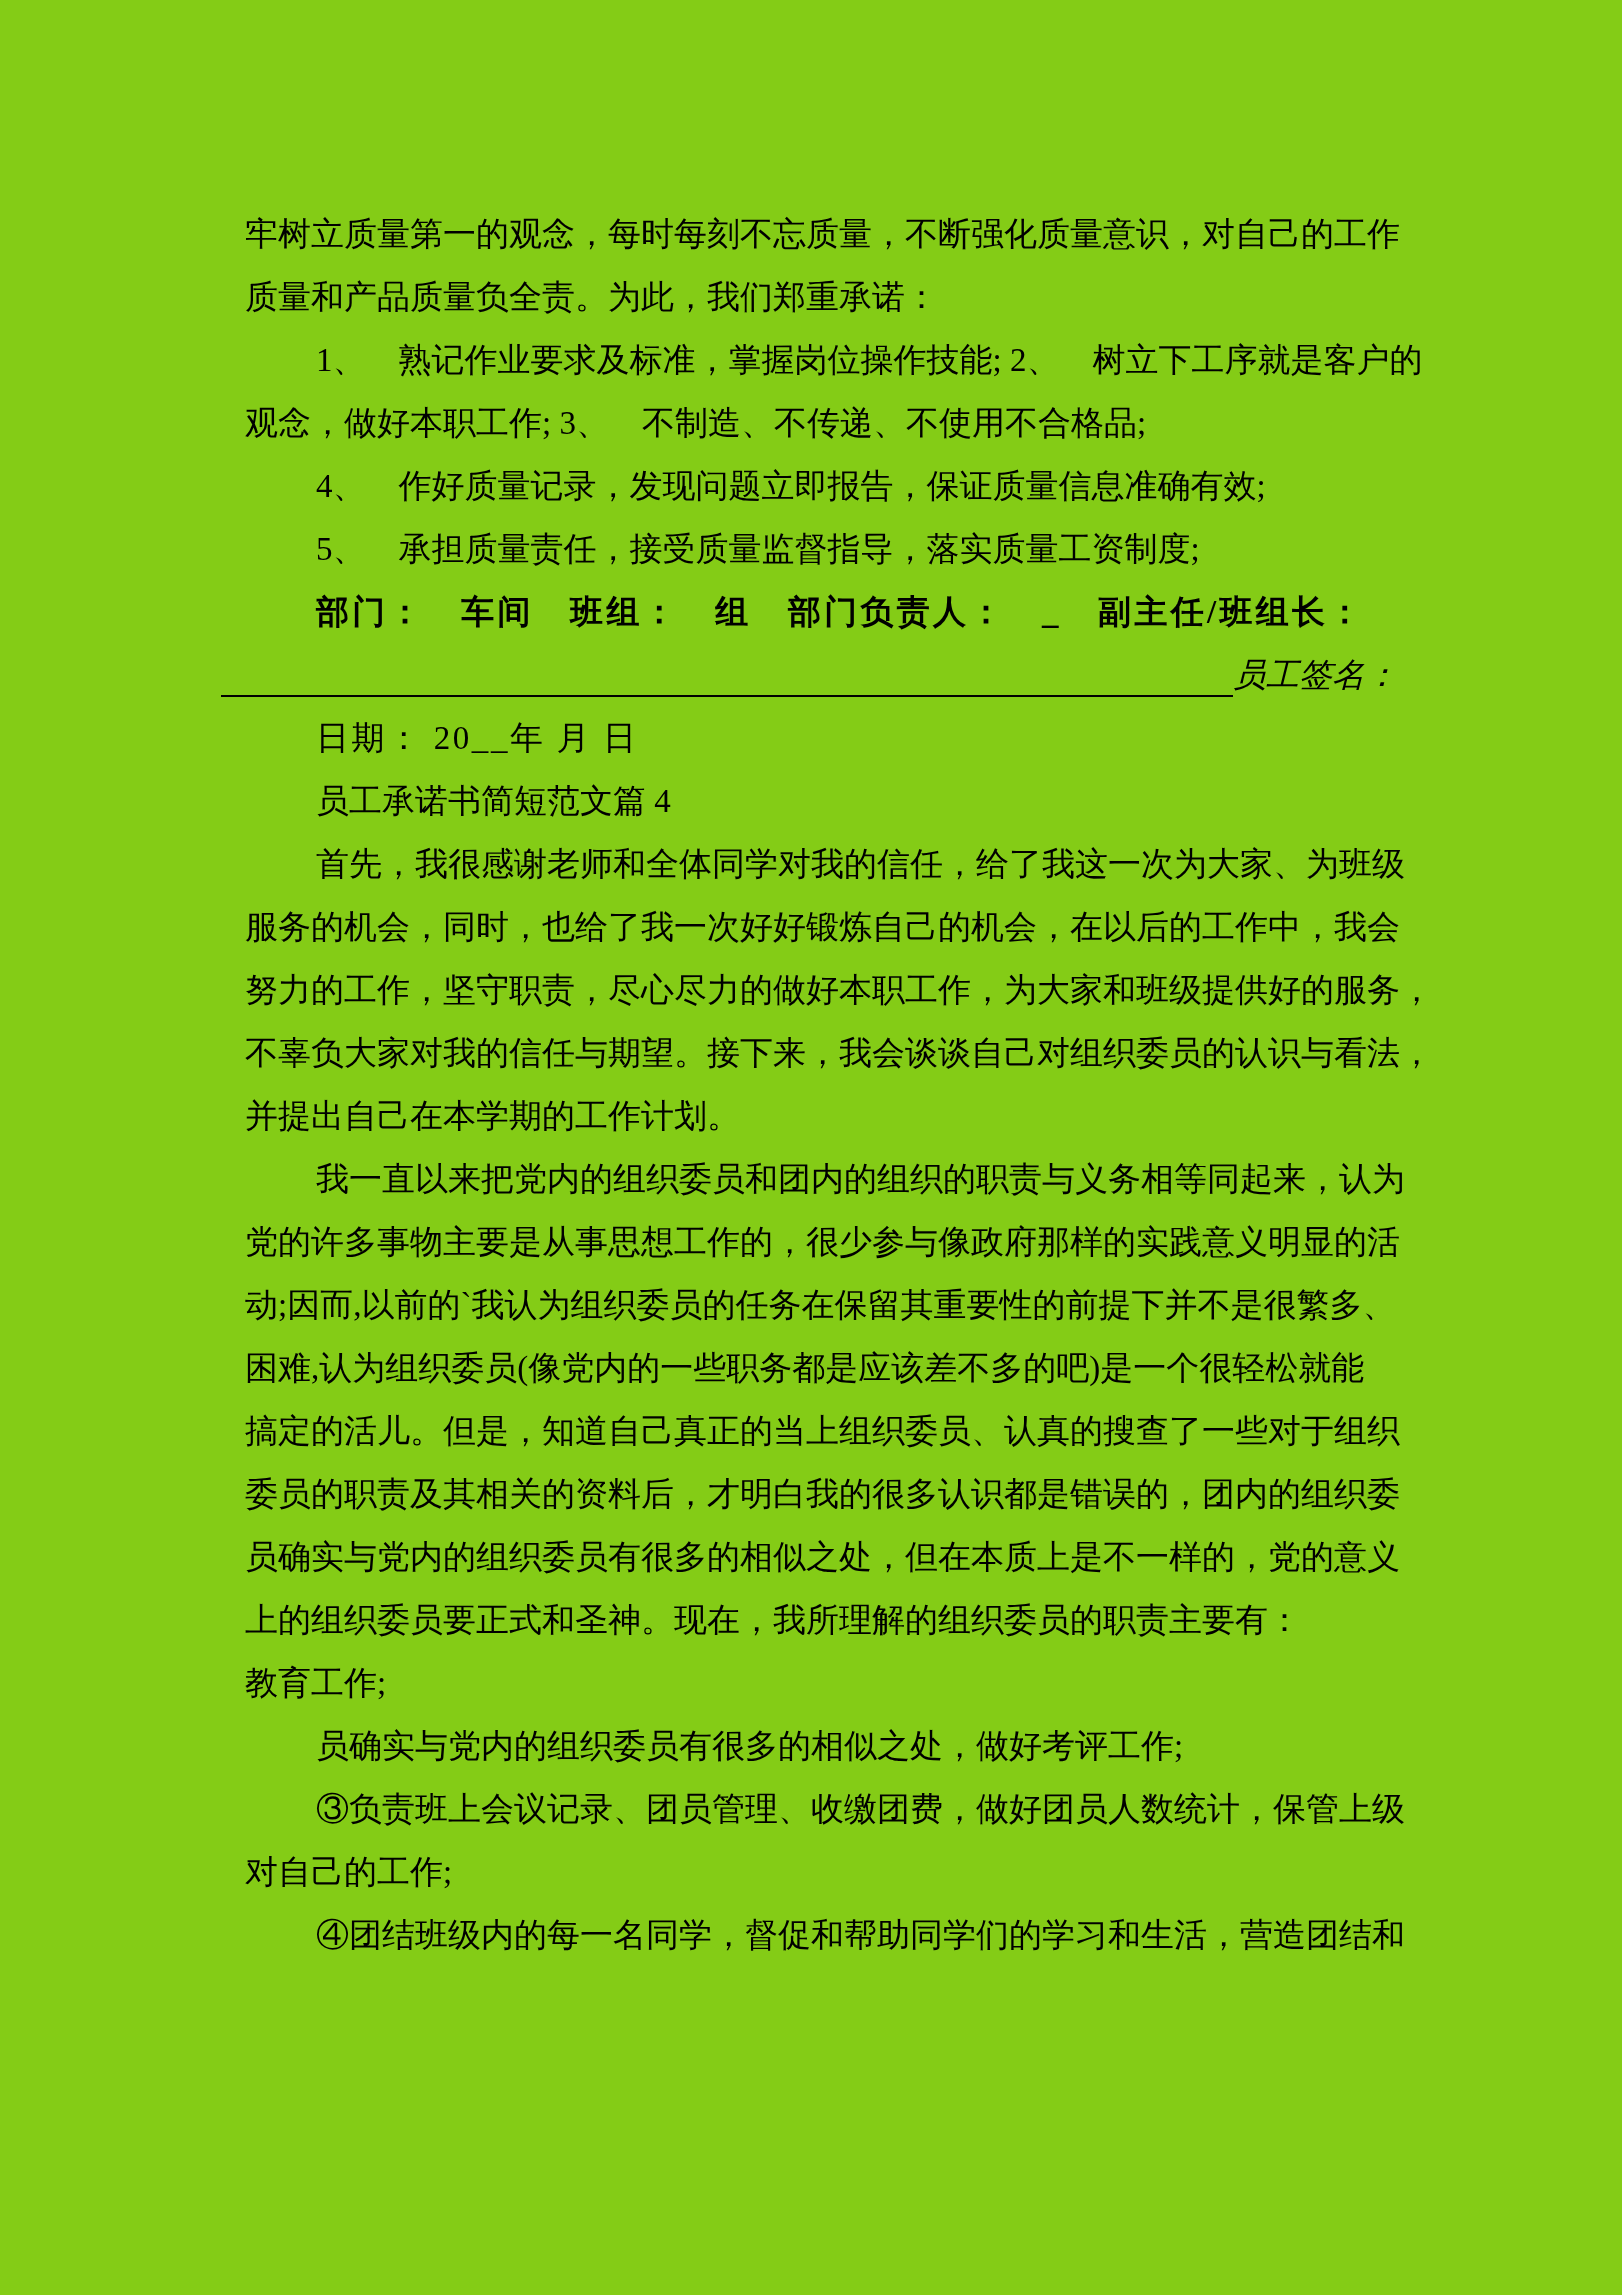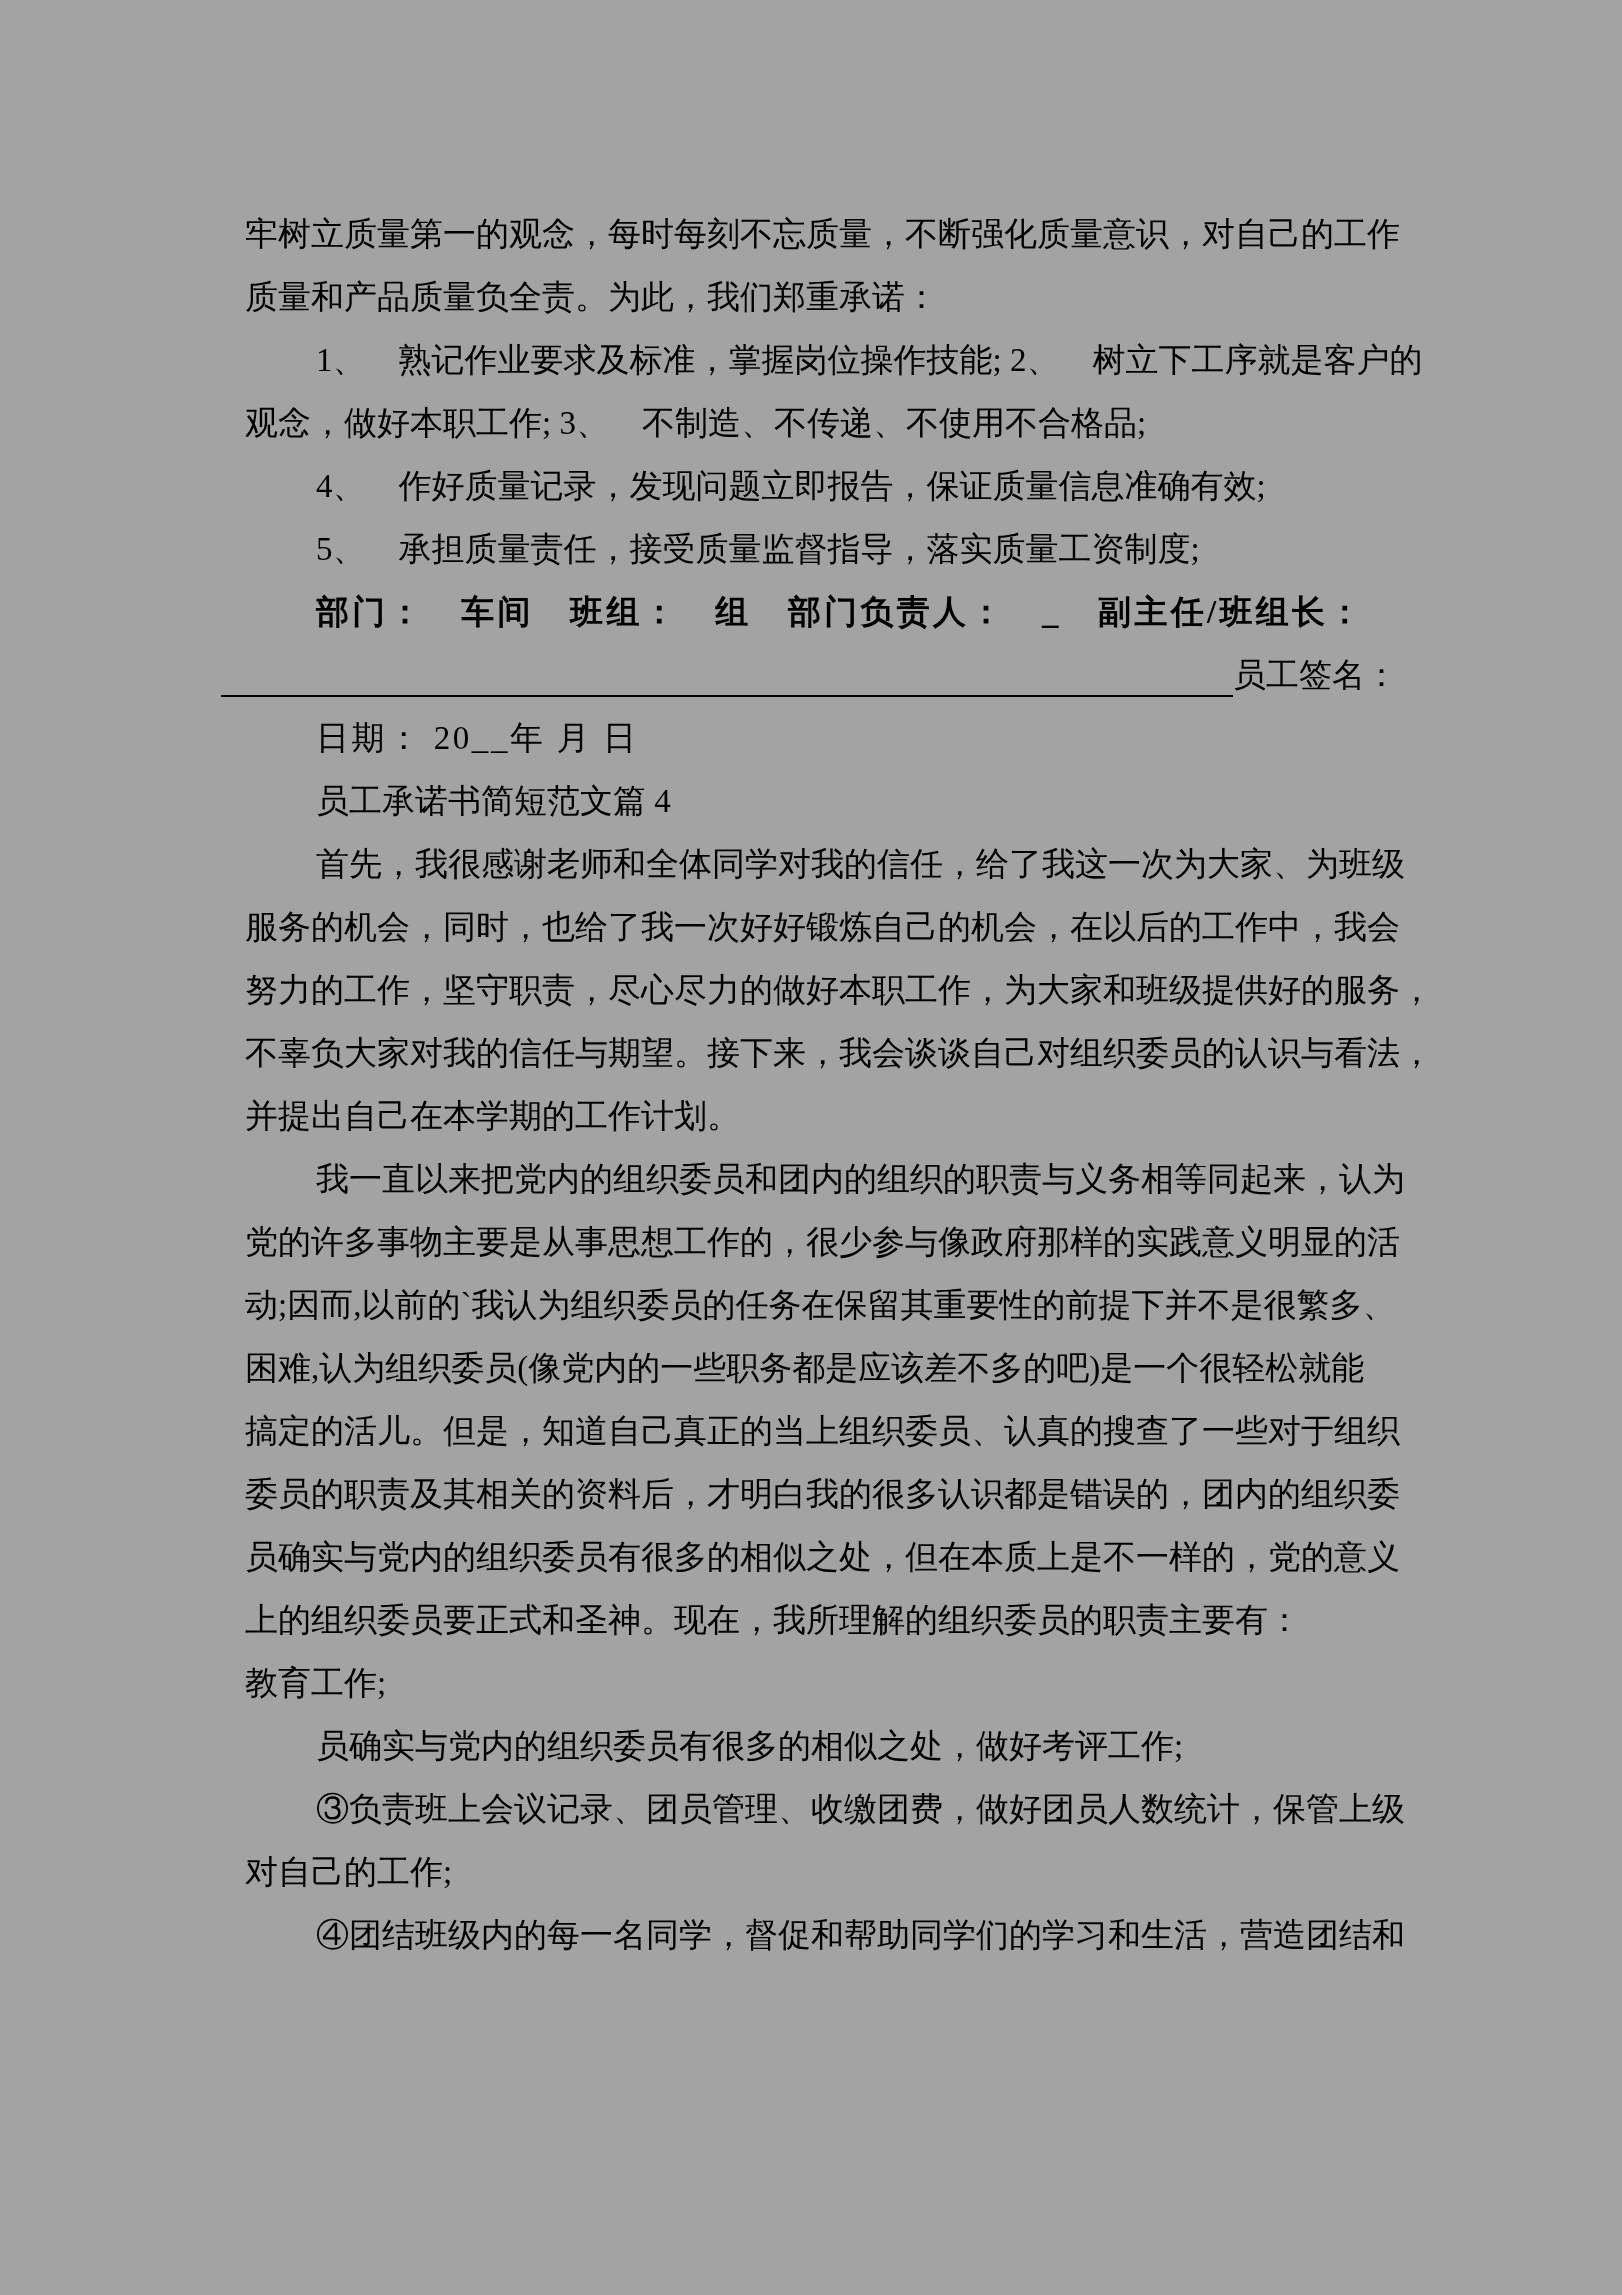--- a/index.html
+++ b/index.html
@@ -1,20 +1,20 @@
 <!DOCTYPE html>
 <html style="font-size:10.5px"><head>
 <meta charset="utf-8">
 <style>
   html, body { margin: 0; padding: 0; background: #ffffff; }
   .page {
     position: relative;
     width: 1623px;
     height: 2295px;
-    background: #a3a3a3;
+    background: #84cc16;
     overflow: hidden;
     font-family: "Liberation Serif", "DejaVu Serif", serif;
     color: #000000;
   }
   .doc {
     position: absolute;
     left: 245px;
     top: 203px;
     width: 1153px;
   }
@@ -29,21 +29,21 @@
   .spread { letter-spacing: 3.3px; font-weight: bold; }
   .date-spread { letter-spacing: 2.6px; }
   .sig { display: flex; align-items: flex-end; }
   .sig-rule {
     width: 1018px;
     margin-left: -23.6px;
     margin-bottom: 10.5px;
     height: 0;
     border-top: 2.6px solid #000000;
   }
-  .sig-label { margin-left: auto; }
+  .sig-label { margin-left: auto; font-style: italic; }
 </style>
 </head>
 <body>
 
 <div class="page">
   <div class="doc">
       <div class="line">牢树立质量第一的观念，每时每刻不忘质量，不断强化质量意识，对自己的工作</div>
       <div class="line">质量和产品质量负全责。为此，我们郑重承诺：</div>
       <div class="line indent">1、　熟记作业要求及标准，掌握岗位操作技能; 2、　树立下工序就是客户的</div>
       <div class="line">观念，做好本职工作; 3、　不制造、不传递、不使用不合格品;</div>

